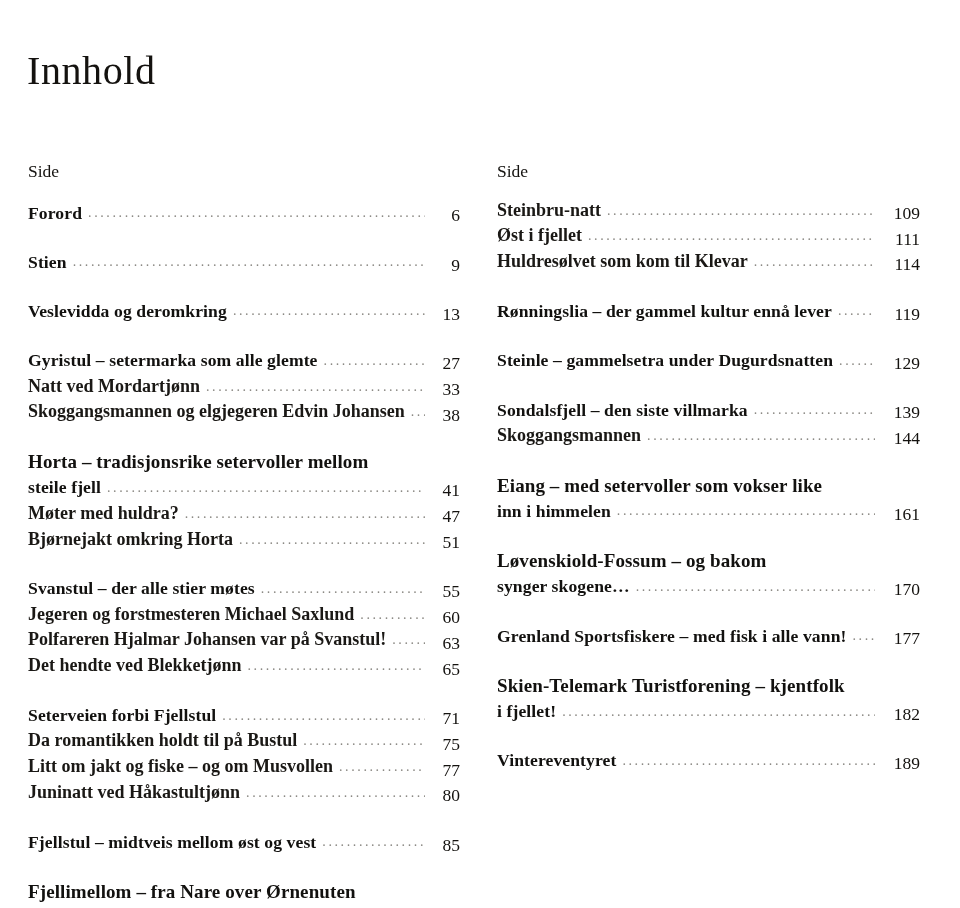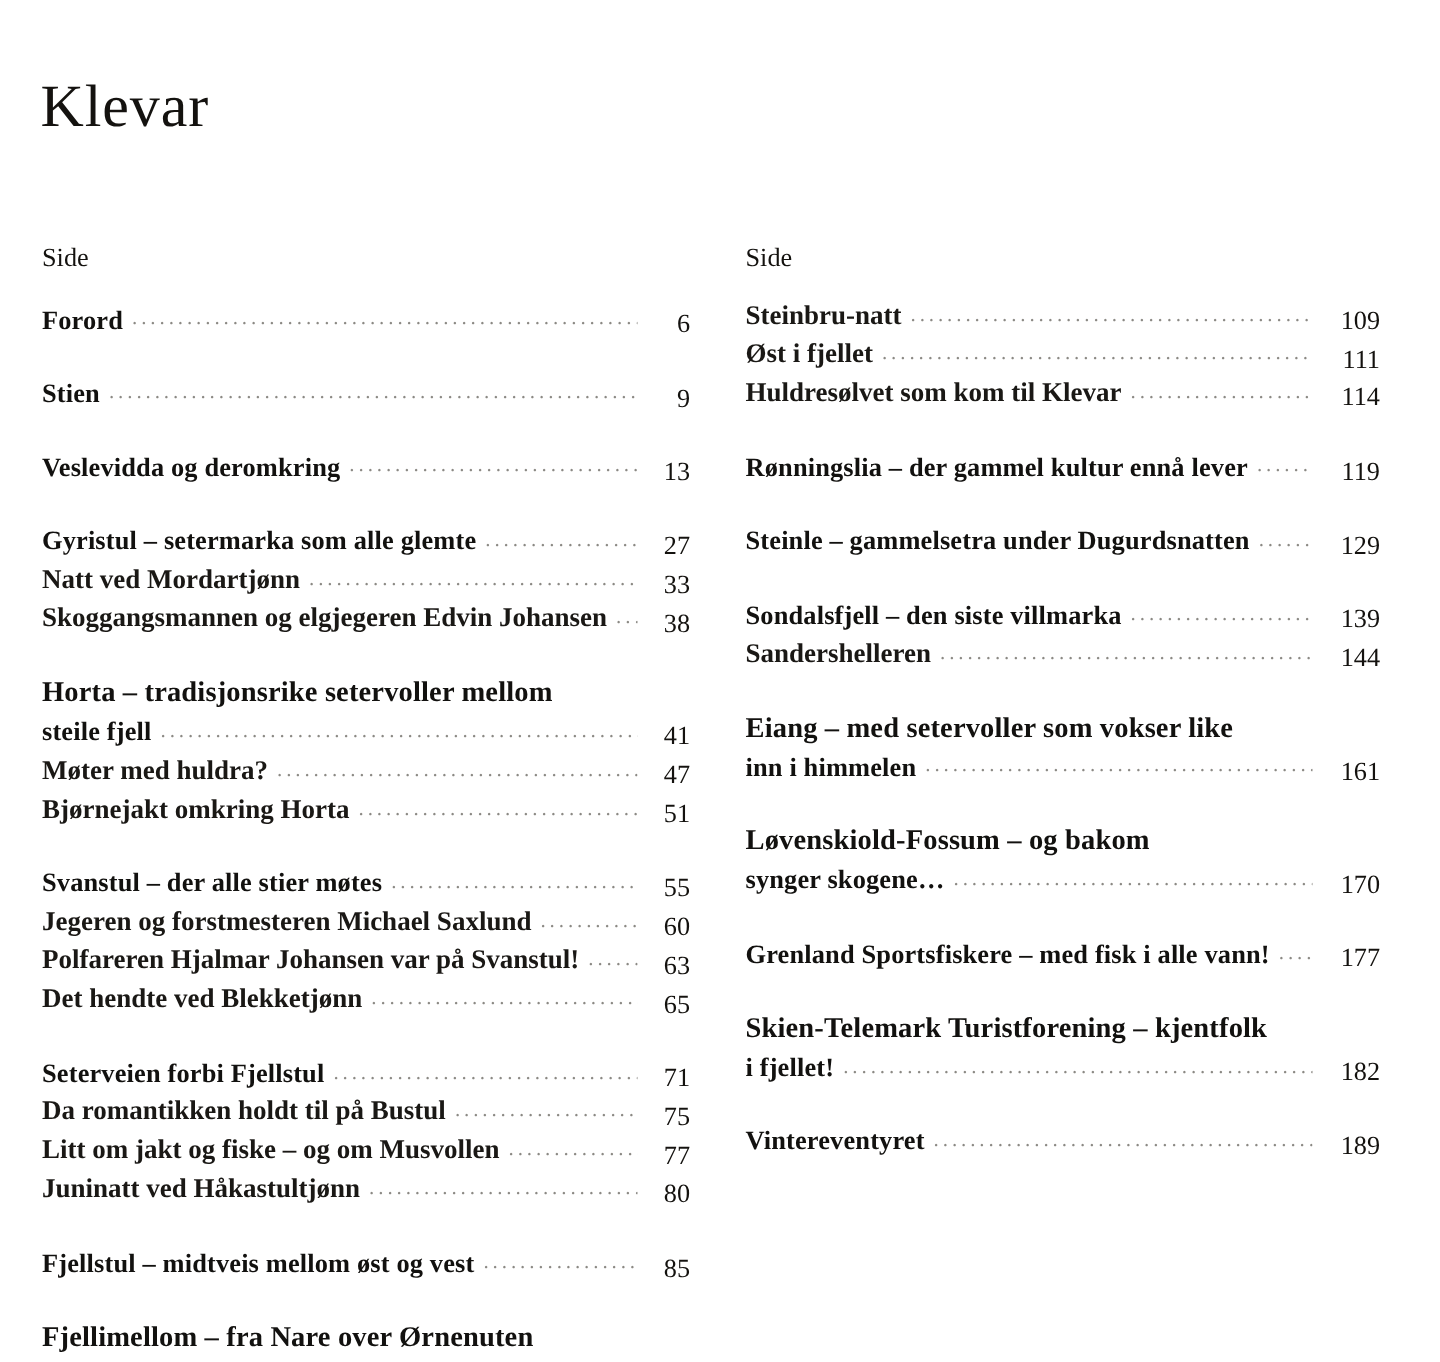--- a/index.html
+++ b/index.html
@@ -116,21 +116,21 @@
   }
 
   
   .gap-lg { height: 25px; }
 
   .sub .entry { margin-top: 1px; }
 </style>
 </head>
 <body>
 
-<h1 class="page-title">Klevar</h1>
+<h1 class="page-title">Innhold</h1>
 
 <div class="columns">
   <div class="col col-left">
     <div class="side-head">Side</div>
     <div class="groups">
         <div class="group">
           <div class="chapter">
             <div class="entry">
               <span class="entry-label">Forord</span>
               <span class="leader"></span>
@@ -340,21 +340,21 @@
         <div class="group">
           <div class="chapter">
             <div class="entry">
               <span class="entry-label">Sondalsfjell – den siste villmarka</span>
               <span class="leader"></span>
               <span class="page-num">139</span>
             </div>
           </div>
           <div class="sub">
             <div class="entry">
-              <span class="entry-label">Sandershelleren</span>
+              <span class="entry-label">Skoggangsmannen</span>
               <span class="leader"></span>
               <span class="page-num">144</span>
             </div>
           </div>
         </div>
         <div class="gap-lg"></div>
         <div class="group">
           <div class="wrap-line">Eiang – med setervoller som vokser like</div>
           <div class="chapter">
             <div class="entry">

